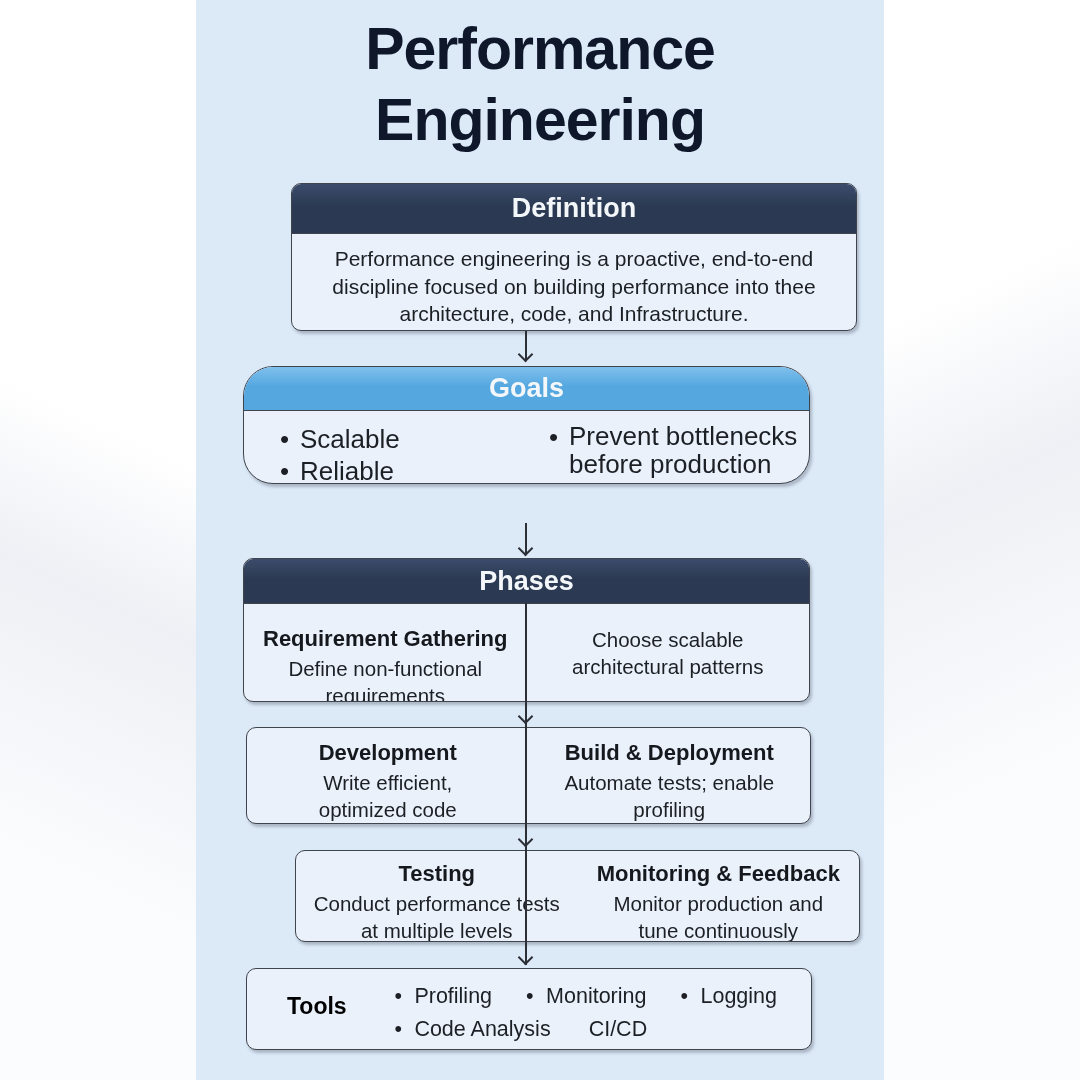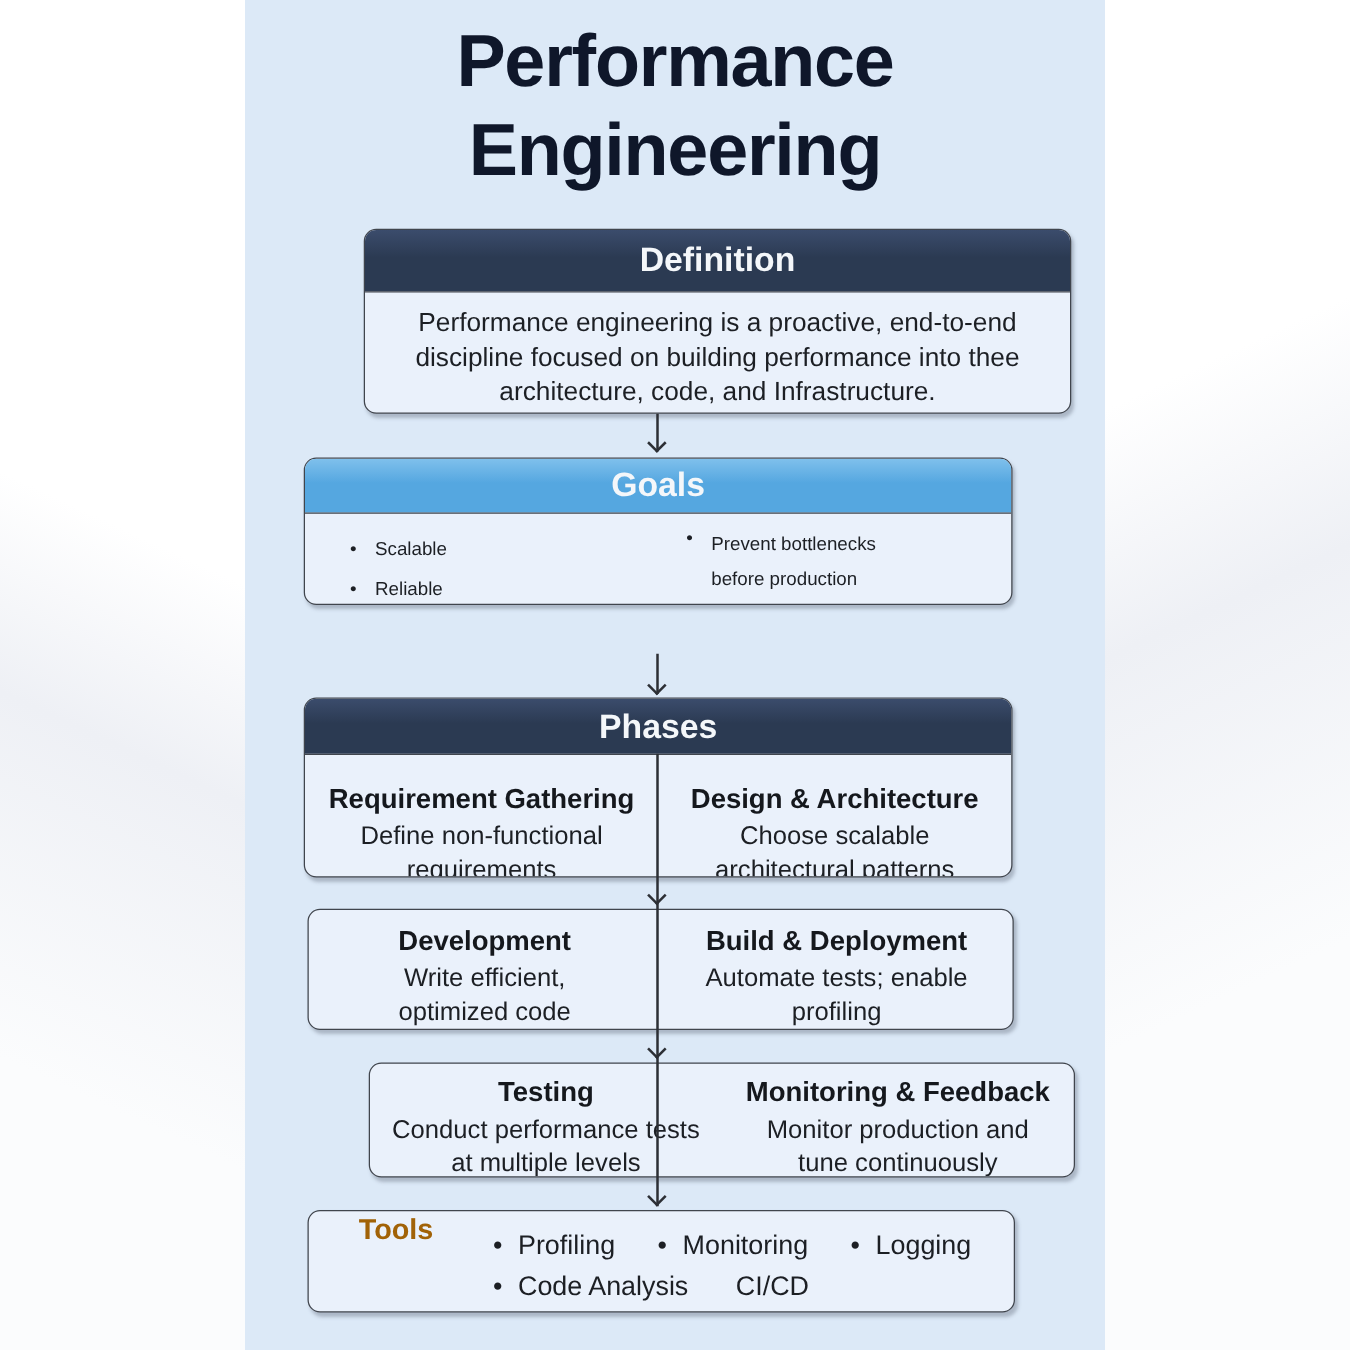--- a/index.html
+++ b/index.html
@@ -26,23 +26,23 @@
   .box-header { width:100%; color:#f4f7fa; font-weight:bold; font-size:27px;
     display:flex; align-items:center; justify-content:center; border-bottom:1.5px solid #40454d; }
   .navy { background:linear-gradient(180deg,#3b4c6c 0%,#2b3a52 45%); }
   .blue { background:linear-gradient(180deg,#7fc0ec 0%,#55a7e0 45%); }
 
   #definition-box { left:243px; top:183px; width:566px; height:148px;margin-left:48px; }
   #definition-box .box-header { height:50px; }
   .def-body { padding-top:11px; text-align:center; font-size:21px; line-height:27.5px; }
   .def-body div { white-space:nowrap; }
 
-  #goals-box { left:243px; top:366px; width:567px; height:118px; }
+  #goals-box { left:243px; top:366px; width:567px; height:118px;border-radius:30px; }
   #goals-box .box-header { height:44px; }
-  .goals-body { position:relative; height:110px; font-size:15px;padding-left:48px; }
+  .goals-body { position:relative; height:110px; font-size:26px;padding-left:48px; }
   .goals-left { position:absolute; left:36px; top:12px; }
   .goal-item { display:flex; align-items:center; height:32px; white-space:nowrap; }
   .goals-right { position:absolute; left:305px; top:11px; display:flex; }
   .multiline { line-height:28px; white-space:nowrap; }
 
   .bullet { display:inline-block; width:20px; }
   .bullet::before { content:"•"; }
 
   #phases-box { left:243px; top:558px; width:567px; height:144px; }
   #phases-box .box-header { height:45px; }
@@ -50,21 +50,21 @@
   .cell { width:50%; text-align:center; padding-top:22px; }
   .cell-title { font-size:22px; font-weight:bold; color:#15181d; margin-bottom:3px; white-space:nowrap; }
   .cell-desc { font-size:20.5px; line-height:27px; white-space:nowrap; }
 
   #row2-box { left:246px; top:727px; width:565px; height:97px; }
   #row3-box { left:247px; top:850px; width:565px; height:92px;margin-left:48px; }
   #row2-box .cell, #row3-box .cell { padding-top:12px; }
   #row3-box .cell { padding-top:10px; }
 
   #tools-box { left:246px; top:968px; width:566px; height:82px; display:flex; align-items:flex-start; }
-  .tools-label { margin:1px 0 0 40px; width:112px; font-size:23px; font-weight:bold; color:#a16207; }
+  .tools-label { margin:24px 0 0 40px; width:112px; font-size:23px; font-weight:bold; color:#000000; }
   .tools-content { margin-top:11px; margin-left:10px; font-size:21.5px; }
   .tools-row { display:flex; align-items:center; height:33px; }
   .tools-item { display:flex; align-items:center; margin-right:34px; white-space:nowrap; }
   .tools-plain { margin-left:4px; white-space:nowrap; }
 
   .vline { position:absolute; width:1.5px; background:#2c2f35; }
   #arrow1-line { left:525px; top:331px; height:30px; }
   #arrow2-line { left:525px; top:523px; height:32px; }
   #center-line { left:525px; top:603px; height:362px; }
   .chev { position:absolute; width:11px; height:11px;
@@ -127,21 +127,20 @@
   <div class="box-header navy">Phases</div>
   <div class="cells">
     <div class="cell">
       <div class="cell-title">Requirement Gathering</div>
       <div class="cell-desc">
         <div>Define non-functional</div>
         <div>requirements</div>
       </div>
     </div>
     <div class="cell">
-      <div class="cell-title">Design &amp; Architecture</div>
       <div class="cell-desc">
         <div>Choose scalable</div>
         <div>architectural patterns</div>
       </div>
     </div>
   </div>
 </div>
 
 <div class="box cells" id="row2-box">
   <div class="cell">

